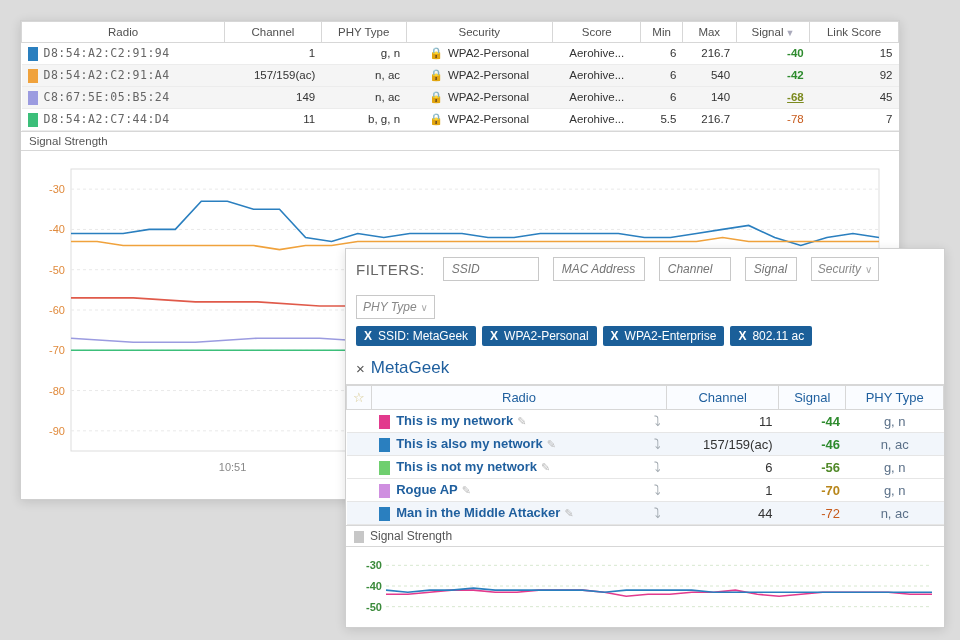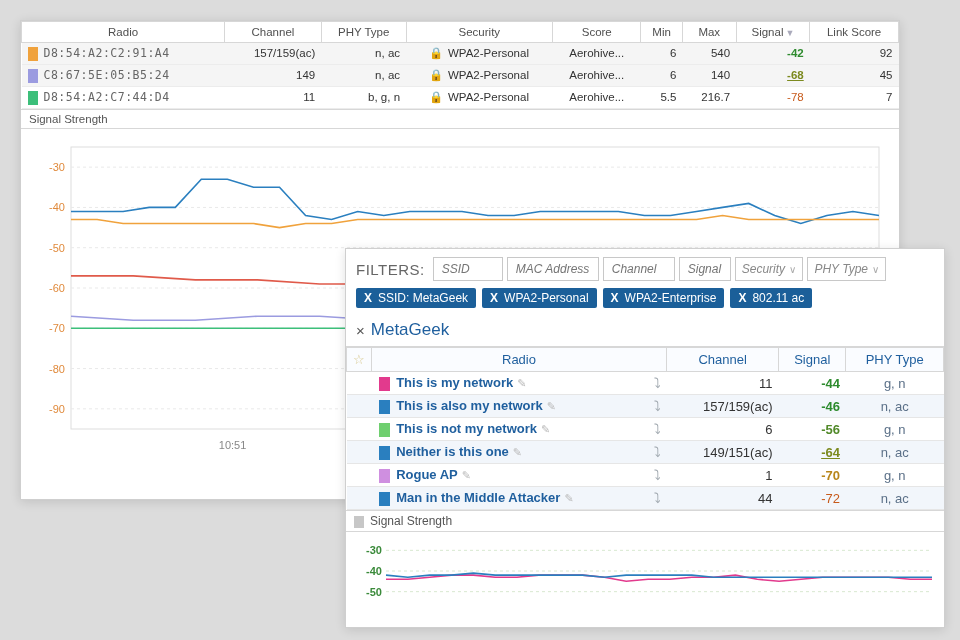--- a/index.html
+++ b/index.html
@@ -41,21 +41,21 @@
   tr.alt td{background:#f5f5f5;}
   .section-title{
     border-top:1px solid var(--border2);border-bottom:1px solid var(--border2);
     padding:3px 8px;font-size:11.5px;color:#555;background:#fff;
   }
   .chart-wrap{position:relative;background:#fff;padding:8px 12px 4px 12px;}
   svg{display:block;}
 
   
   .filters-bar{
-    display:flex;align-items:center;padding:8px 10px 0 10px;flex-wrap:wrap;gap:4px;
+    display:flex;align-items:center;padding:8px 10px 0 10px;flex-wrap:wrap;gap:14px;
     border-bottom:1px solid transparent;
   }
   .filters-label{font-size:15px;letter-spacing:.5px;color:#666;margin-right:4px;}
   .fin{
     border:1px solid #c8c8c8;font-size:12px;color:#999;padding:4px 8px;background:#fff;
     font-family:inherit;font-style:italic;
   }
   .fin.sm{width:52px;}
   .fsel{
     border:1px solid #c8c8c8;font-size:12px;color:#888;padding:4px 6px;background:#fff;
@@ -113,20 +113,31 @@
           <th>PHY Type</th>
           <th>Security</th>
           <th>Score</th>
           <th>Min</th>
           <th>Max</th>
           <th>Signal<span class="sort-caret">▼</span></th>
           <th>Link Score</th>
         </tr>
       </thead>
     <tbody id="back-tbody">
+        <tr>
+          <td><span class="swatch" style="background:#2a7fbf"></span><span class="mac">D8:54:A2:C2:91:94</span></td>
+          <td class="rt">1</td>
+          <td class="rt">g, n</td>
+          <td class="ctr"><span class="lock">🔒</span>WPA2-Personal</td>
+          <td class="ctr">Aerohive...</td>
+          <td class="rt">6</td>
+          <td class="rt">216.7</td>
+          <td class="rt sig-good">-40</td>
+          <td class="rt">15</td>
+        </tr>
         <tr class="alt">
           <td><span class="swatch" style="background:#f0a23c"></span><span class="mac">D8:54:A2:C2:91:A4</span></td>
           <td class="rt">157/159(ac)</td>
           <td class="rt">n, ac</td>
           <td class="ctr"><span class="lock">🔒</span>WPA2-Personal</td>
           <td class="ctr">Aerohive...</td>
           <td class="rt">6</td>
           <td class="rt">540</td>
           <td class="rt sig-good">-42</td>
           <td class="rt">92</td>
@@ -181,21 +192,21 @@
         <path d="M38.0 179.2 L100.2 183.2 L162.3 183.2 L224.5 179.2 L286.6 179.2 L348.8 183.2 L410.9 183.2 L473.1 179.2 L535.2 179.2 L597.4 179.2 L659.5 179.2 L721.7 183.2 L783.8 183.2 L846.0 175.2 " fill="none" stroke="#9b9be0" stroke-width="1.6"></path>
         <path d="M38.0 191.3 L100.2 191.3 L162.3 191.3 L224.5 191.3 L286.6 191.3 L348.8 191.3 L410.9 187.3 L473.1 191.3 L535.2 195.3 L597.4 195.3 L659.5 191.3 L721.7 187.3 L783.8 187.3 L846.0 191.3 " fill="none" stroke="#3cbf7a" stroke-width="1.6"></path>
       </svg>
   </div>
 </div>
 
 <div class="panel panel-front">
   <div class="fbody">
     <div class="filters-bar">
       <span class="filters-label">FILTERS:</span>
-      <input class="fin" style="width: 70px;" placeholder="SSID">
+      <input class="fin" style="width: 96px;" placeholder="SSID">
       <input class="fin" style="width: 92px;" placeholder="MAC Address">
       <input class="fin" style="width: 72px;" placeholder="Channel">
       <input class="fin sm" placeholder="Signal" style="">
       <span class="fsel">
           <span>Security</span>
           <span class="chev">∨</span>
         </span>
       <span class="fsel">
           <span>PHY Type</span>
           <span class="chev">∨</span>
@@ -247,27 +258,20 @@
             <td class="rt">157/159(ac)</td>
             <td class="rt sig-good">-46</td>
             <td class="ctr phy">n, ac</td>
           </tr>
           <tr>
             <td class="icon-col"></td>
             <td><span class="fswatch" style="background:#6fcf6f"></span><span class="netname">This is not my network</span><span class="pencil">✎</span><span style="float:right" class="arrow">⤵</span></td>
             <td class="rt">6</td>
             <td class="rt sig-ok">-56</td>
             <td class="ctr phy">g, n</td>
-          </tr>
-          <tr class="falt">
-            <td class="icon-col"></td>
-            <td><span class="fswatch" style="background:#2a7fbf"></span><span class="netname">Neither is this one</span><span class="pencil">✎</span><span style="float:right" class="arrow">⤵</span></td>
-            <td class="rt">149/151(ac)</td>
-            <td class="rt sig-mid">-64</td>
-            <td class="ctr phy">n, ac</td>
           </tr>
           <tr>
             <td class="icon-col"></td>
             <td><span class="fswatch" style="background:#cf8fe0"></span><span class="netname">Rogue AP</span><span class="pencil">✎</span><span style="float:right" class="arrow">⤵</span></td>
             <td class="rt">1</td>
             <td class="rt sig-warn">-70</td>
             <td class="ctr phy">g, n</td>
           </tr>
           <tr class="falt">
             <td class="icon-col"></td>

